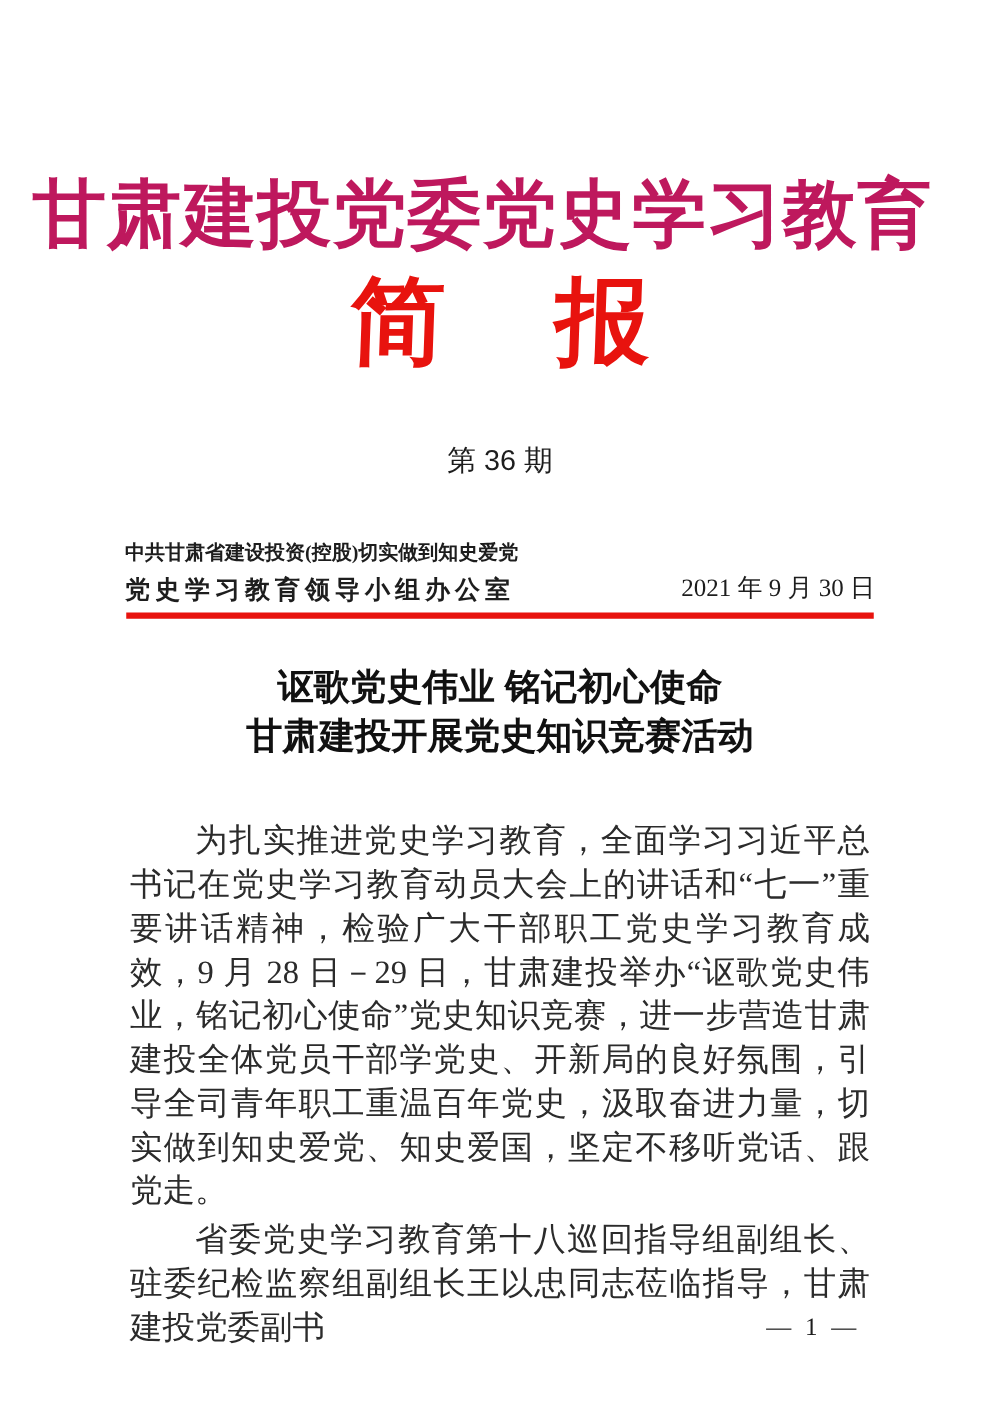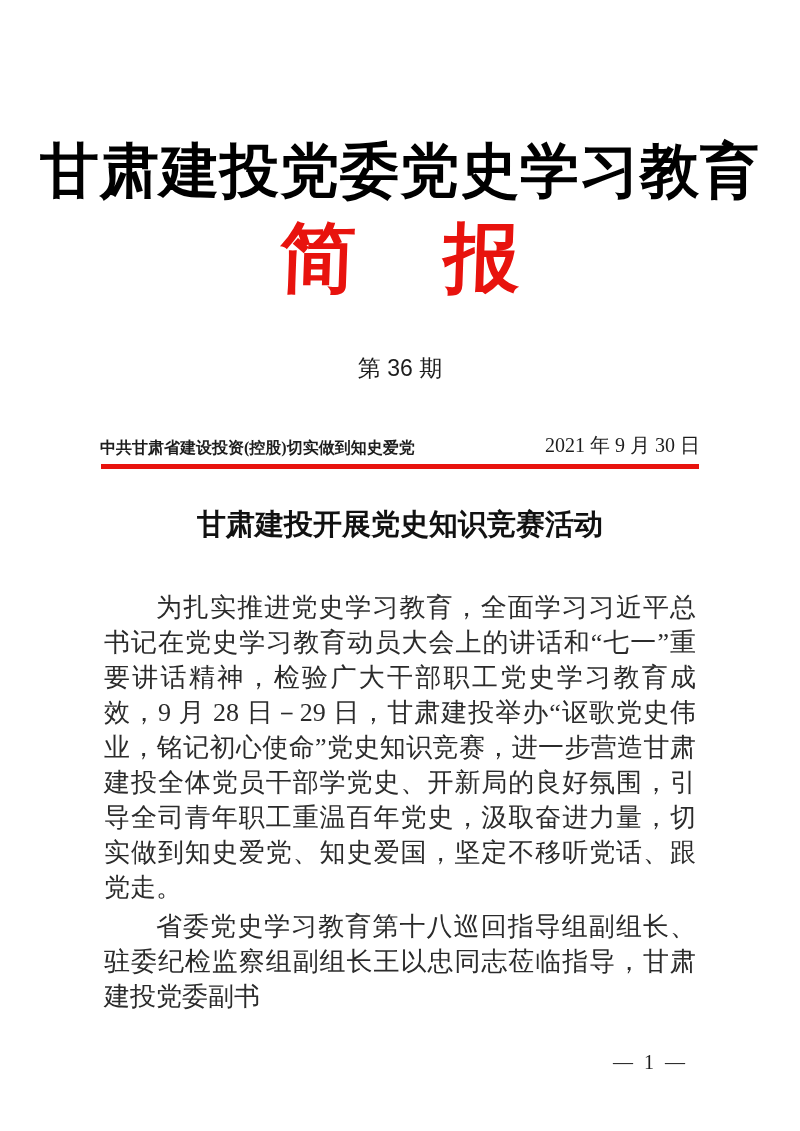--- a/index.html
+++ b/index.html
@@ -14,28 +14,28 @@
     background: #ffffff;
     overflow: hidden;
     font-family: "Liberation Serif", "DejaVu Serif", serif;
     color: #1d1d1d;
   }
 
   
   .masthead-title {
     margin: 0;
     padding-top: 140px;
-    text-align: center;
     font-family: "Liberation Sans", "DejaVu Sans", sans-serif;
     font-weight: 900;
     font-size: 59px;
     line-height: 62px;
     letter-spacing: 1px;
-    color: #000000;
+    color: #be185d;
     white-space: nowrap;
+    padding-left: 26px;
   }
   .bulletin-name {
     margin-top: 14px;
     display: flex;
     justify-content: center;
     gap: 88px;
     color: #e8130e;
     font-family: "Liberation Serif", "DejaVu Serif", serif;
     font-weight: 900;
     font-size: 76px;
@@ -134,27 +134,29 @@
   <div class="bulletin-name">
     <span>简</span>
     <span>报</span>
   </div>
 
   <div class="issue-number">第 36 期</div>
 
   <div class="issuer-row">
     <div class="issuer-left">
       <div class="issuer-line1">中共甘肃省建设投资(控股)切实做到知史爱党</div>
+      <div class="issuer-line2">党史学习教育领导小组办公室</div>
     </div>
     <div class="issue-date">2021 年 9 月 30 日</div>
   </div>
 
   <div class="red-rule"></div>
 
   <div class="article-title">
+    <div>讴歌党史伟业 铭记初心使命</div>
     <div>甘肃建投开展党史知识竞赛活动</div>
   </div>
 
   <div class="article-body">
     <p>为扎实推进党史学习教育，全面学习习近平总书记在党史学习教育动员大会上的讲话和“七一”重要讲话精神，检验广大干部职工党史学习教育成效，9 月 28 日－29 日，甘肃建投举办“讴歌党史伟业，铭记初心使命”党史知识竞赛，进一步营造甘肃建投全体党员干部学党史、开新局的良好氛围，引导全司青年职工重温百年党史，汲取奋进力量，切实做到知史爱党、知史爱国，坚定不移听党话、跟党走。</p>
     <p>省委党史学习教育第十八巡回指导组副组长、驻委纪检监察组副组长王以忠同志莅临指导，甘肃建投党委副书</p>
   </div>
 
   <div class="page-footer">— 1 —</div>
 

